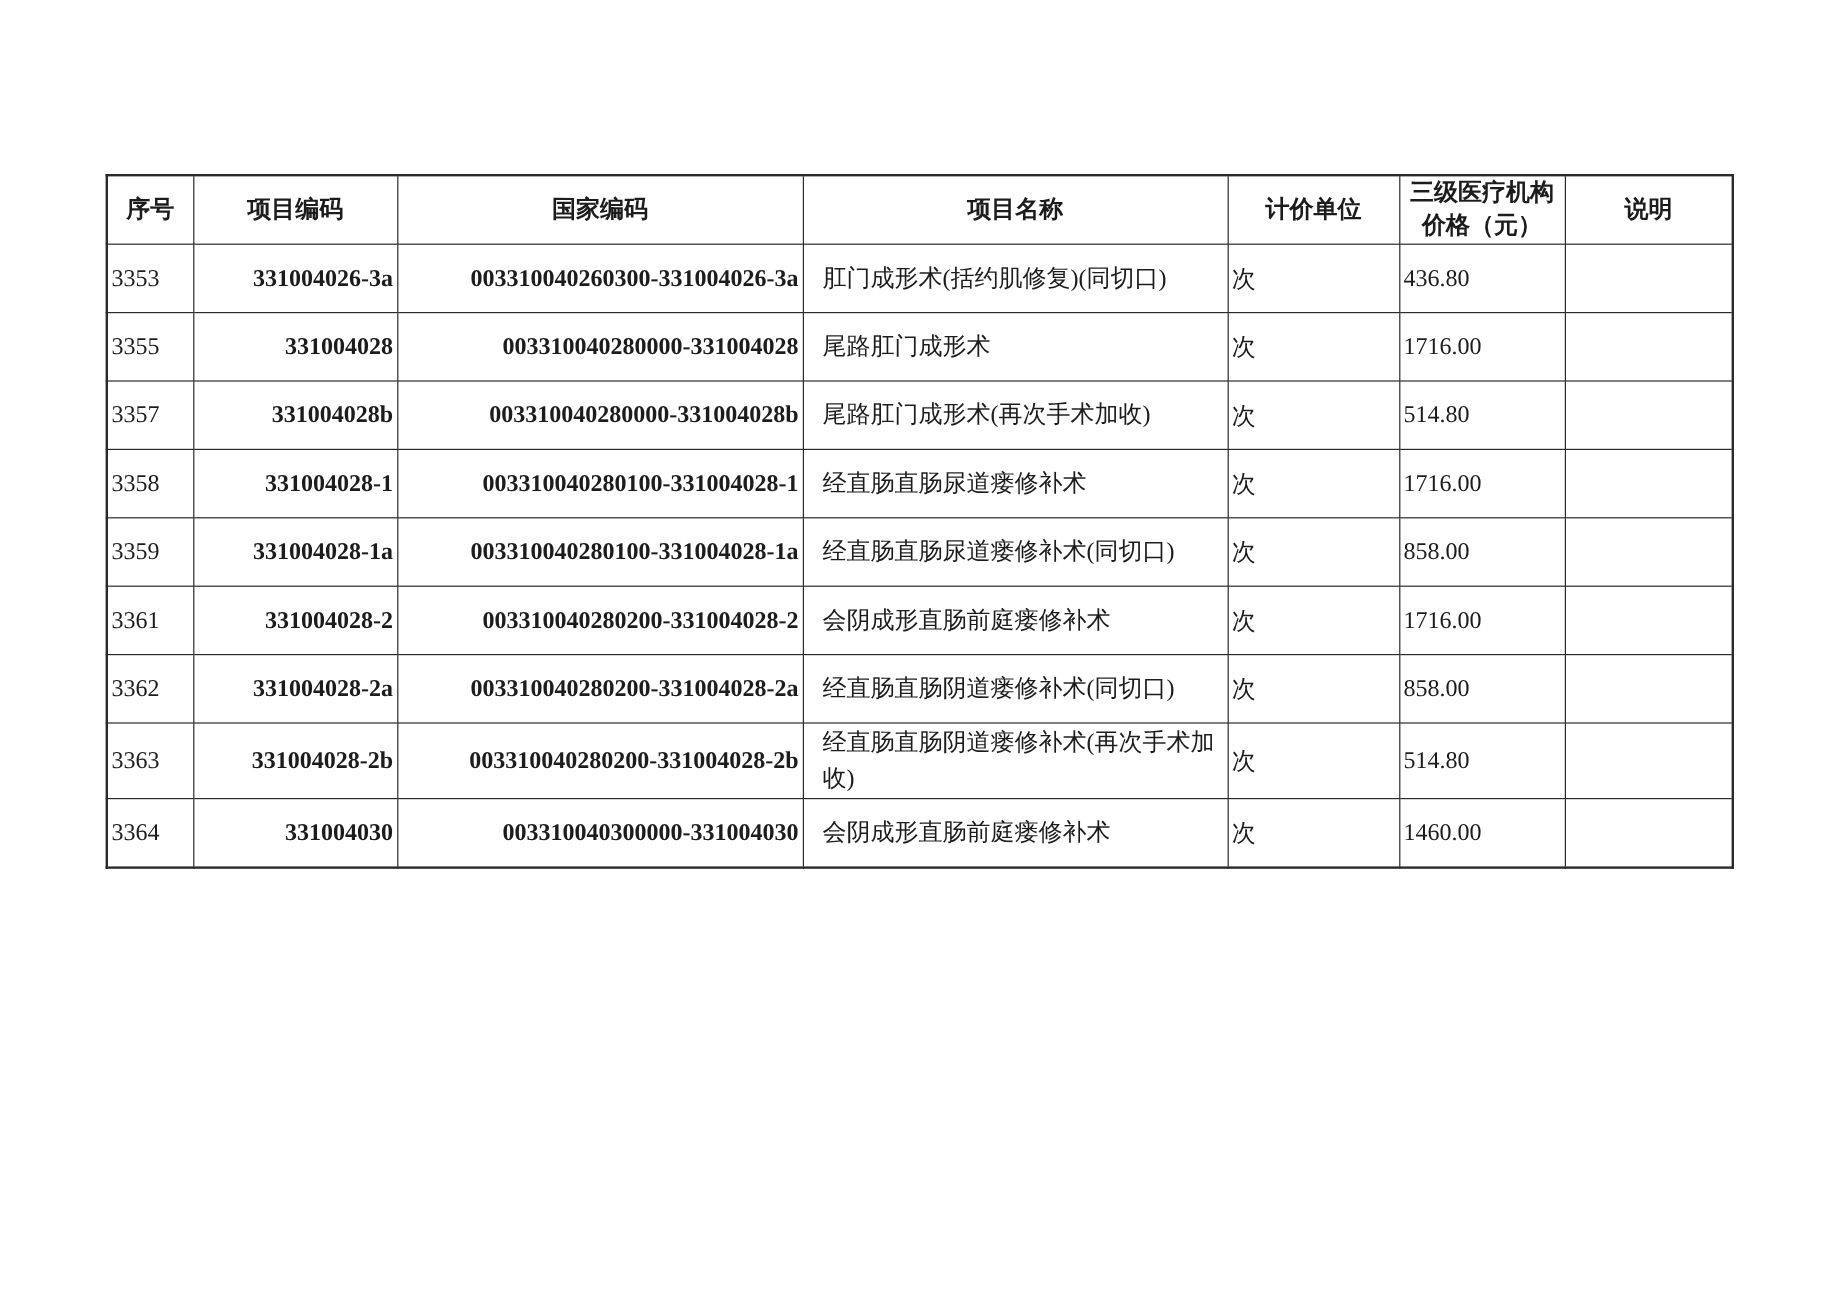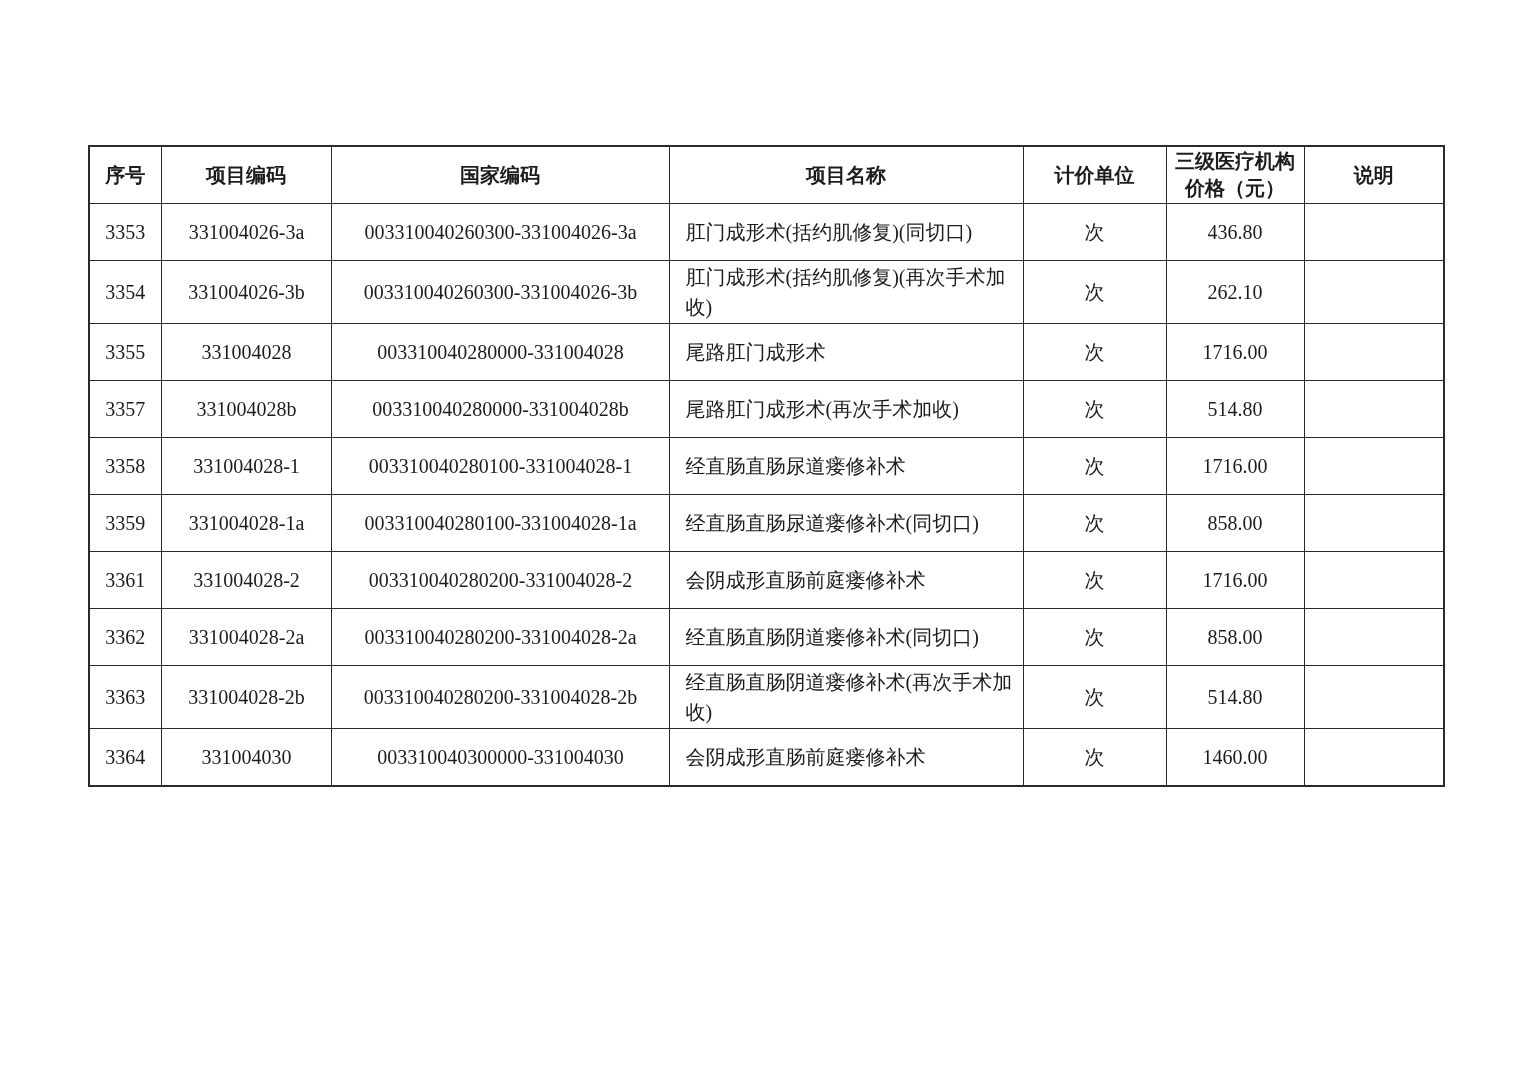--- a/index.html
+++ b/index.html
@@ -47,22 +47,22 @@
     line-height: 1.35;
     padding: 0 2px;
   }
   .price-table td {
     font-family: "Liberation Serif", "DejaVu Serif", serif;
     font-size: 20px;
     vertical-align: middle;
     height: 54px;
     padding: 1px 3px;
   }
-  td.seq, td.unit, td.price { text-align: center; }
-  td.code, td.national { text-align: center; padding-left: 4px; }
+  td.seq, td.unit, td.price { text-align: left; }
+  td.code, td.national { text-align: right; padding-left: 4px; font-weight: bold; }
   td.name {
     text-align: left;
     padding-left: 16px;
     white-space: pre-line;
     line-height: 1.5;
   }
   td.note { text-align: center; }
 
   .page-number {
     position: absolute;
@@ -105,30 +105,20 @@
       </tr>
     </thead>
     <tbody>
         <tr>
       <td class="seq">3353</td>
       <td class="code">331004026-3a</td>
       <td class="national">003310040260300-331004026-3a</td>
       <td class="name">肛门成形术(括约肌修复)(同切口)</td>
       <td class="unit">次</td>
       <td class="price">436.80</td>
-      <td class="note"></td>
-    </tr>
-        <tr>
-      <td class="seq">3354</td>
-      <td class="code">331004026-3b</td>
-      <td class="national">003310040260300-331004026-3b</td>
-      <td class="name">肛门成形术(括约肌修复)(再次手术加
-收)</td>
-      <td class="unit">次</td>
-      <td class="price">262.10</td>
       <td class="note"></td>
     </tr>
         <tr>
       <td class="seq">3355</td>
       <td class="code">331004028</td>
       <td class="national">003310040280000-331004028</td>
       <td class="name">尾路肛门成形术</td>
       <td class="unit">次</td>
       <td class="price">1716.00</td>
       <td class="note"></td>

